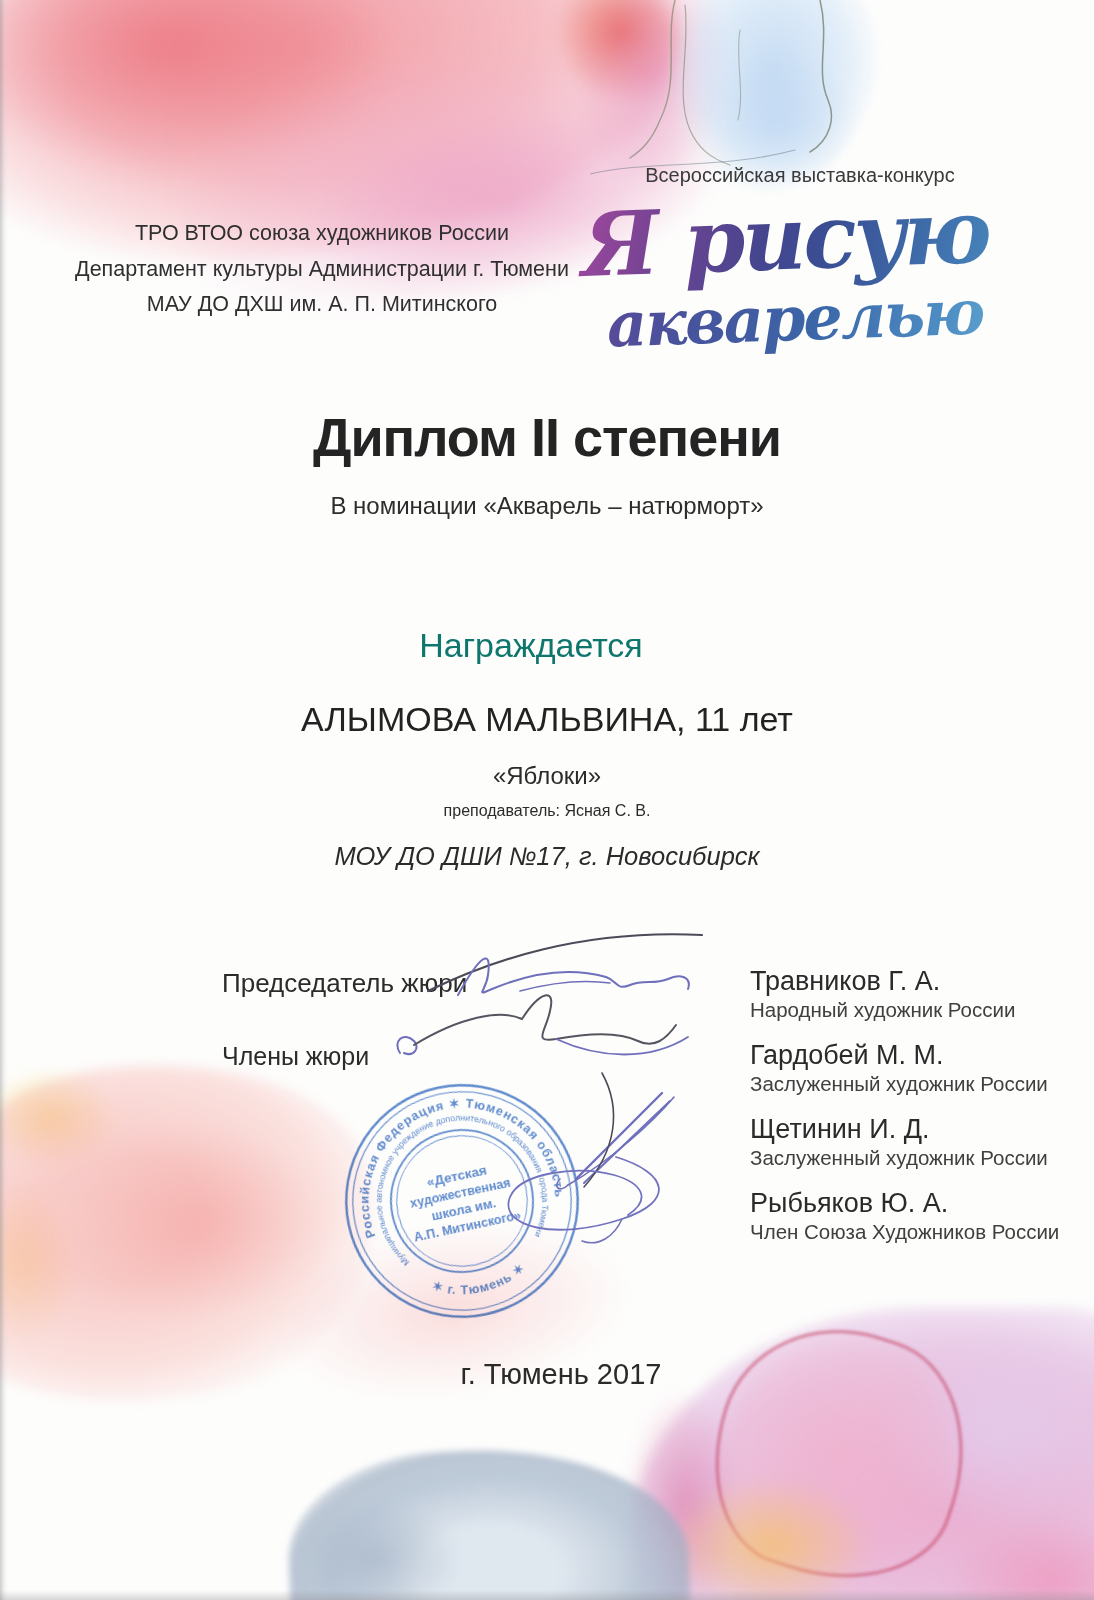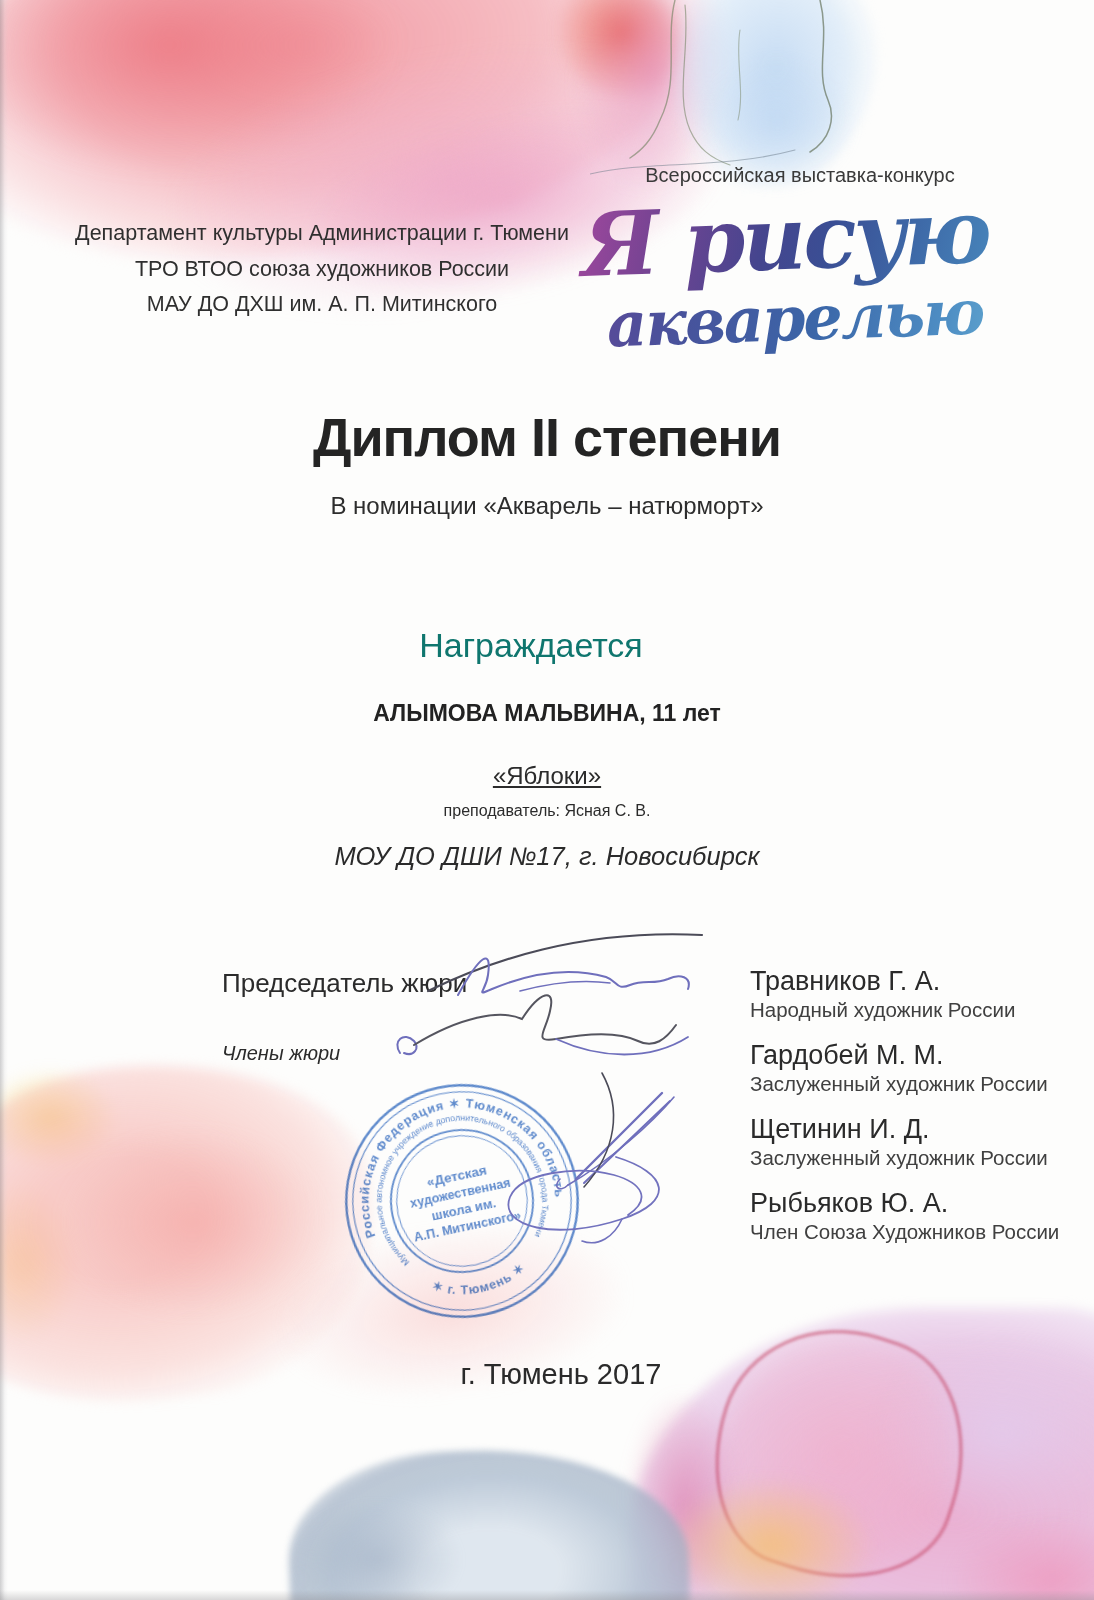--- a/index.html
+++ b/index.html
@@ -39,26 +39,26 @@
   .logo1{left:575px;top:186px;width:420px;font-family:"DejaVu Serif",serif;font-style:italic;font-weight:bold;font-size:88px;letter-spacing:-3px;transform:rotate(-2deg);
     background:linear-gradient(105deg,#a4489e 0%,#7b4494 18%,#45458e 45%,#3a4e94 60%,#3e6aa8 80%,#4887bc 100%);
     -webkit-background-clip:text;background-clip:text;color:transparent;}
   .logo2{left:585px;top:282px;width:420px;font-family:"DejaVu Serif",serif;font-style:italic;font-weight:bold;font-size:62px;letter-spacing:-2px;transform:rotate(-2deg);
     background:linear-gradient(100deg,#5c4898 0%,#47539c 25%,#3b66a8 55%,#4e8ec4 85%,#62a8d0 100%);
     -webkit-background-clip:text;background-clip:text;color:transparent;}
   .title{left:0;top:406px;width:1094px;font-size:54px;font-weight:700;letter-spacing:-1px;color:#242424;}
   .nomination{left:0;top:492px;width:1094px;font-size:24px;color:#2d2d2d;}
   .agegroup{left:0;top:527px;width:1094px;font-size:24px;color:#2d2d2d;}
   .awarded{left:0;top:626px;width:1062px;font-size:34px;color:#0f766e;}
-  .recipient{left:0;top:700px;width:1094px;font-size:23px;font-weight:700;color:#222;}
-  .artwork{left:0;top:762px;width:1094px;font-size:24px;text-decoration:underline;}
+  .recipient{left:0;top:700px;width:1094px;font-size:34px;font-weight:400;color:#222;}
+  .artwork{left:0;top:762px;width:1094px;font-size:24px;}
   .teacher{left:0;top:802px;width:1094px;font-size:16px;}
   .school{left:0;top:842px;width:1094px;font-size:25.5px;font-style:italic;}
   .chairLbl{left:222px;top:968px;font-size:26px;}
-  .membersLbl{left:222px;top:1042px;font-size:20px;font-style:italic;}
+  .membersLbl{left:222px;top:1042px;font-size:25px;}
   .juryList{left:750px;top:966px;width:330px;}
   .juryName{font-size:27px;line-height:30px;color:#2a2a2a;}
   .juryTitle{font-size:20.5px;line-height:28px;color:#404040;margin-bottom:16px;}
   .footer{left:0;top:1358px;width:1094px;font-size:29px;color:#2a2a2a;transform:translateX(14px);}
   
   .stamp{left:336px;top:1075px;width:252px;height:252px;z-index:1;transform:rotate(-12deg);opacity:.88;mix-blend-mode:multiply;filter:blur(.3px);}
   .stamp text{fill:#4a7cc9;}
   .sigs{left:370px;top:895px;width:360px;height:370px;z-index:3;}
   .sigs path{fill:none;stroke-linecap:round;}
   .branches{left:590px;top:0;width:290px;height:185px;z-index:1;}
@@ -95,22 +95,22 @@
   <div class="wc wcK3"></div>
   <div class="wc wcM"></div>
   <div class="wc wcN"></div>
   <div class="wc wcO"></div>
   <div class="wc wcP"></div>
   <div class="wc wcP2"></div>
   <div class="abs edgeL"></div>
   <div class="abs edgeB"></div>
 
   <div class="txt org ctr">
+    <div>ТРО ВТОО союза художников России</div>
     <div>Департамент культуры Администрации г. Тюмени</div>
-    <div>ТРО ВТОО союза художников России</div>
     <div>МАУ ДО ДХШ им. А. П. Митинского</div>
   </div>
   <div class="txt contest ctr">Всероссийская выставка-конкурс</div>
   <div class="txt logo1 ctr">Я рисую</div>
   <div class="txt logo2 ctr">акварелью</div>
 
   <div class="txt title ctr">Диплом II степени</div>
   <div class="txt nomination ctr">В номинации «Акварель – натюрморт»</div>
   <div class="txt awarded ctr">Награждается</div>
   <div class="txt recipient ctr">АЛЫМОВА МАЛЬВИНА, 11 лет</div>

